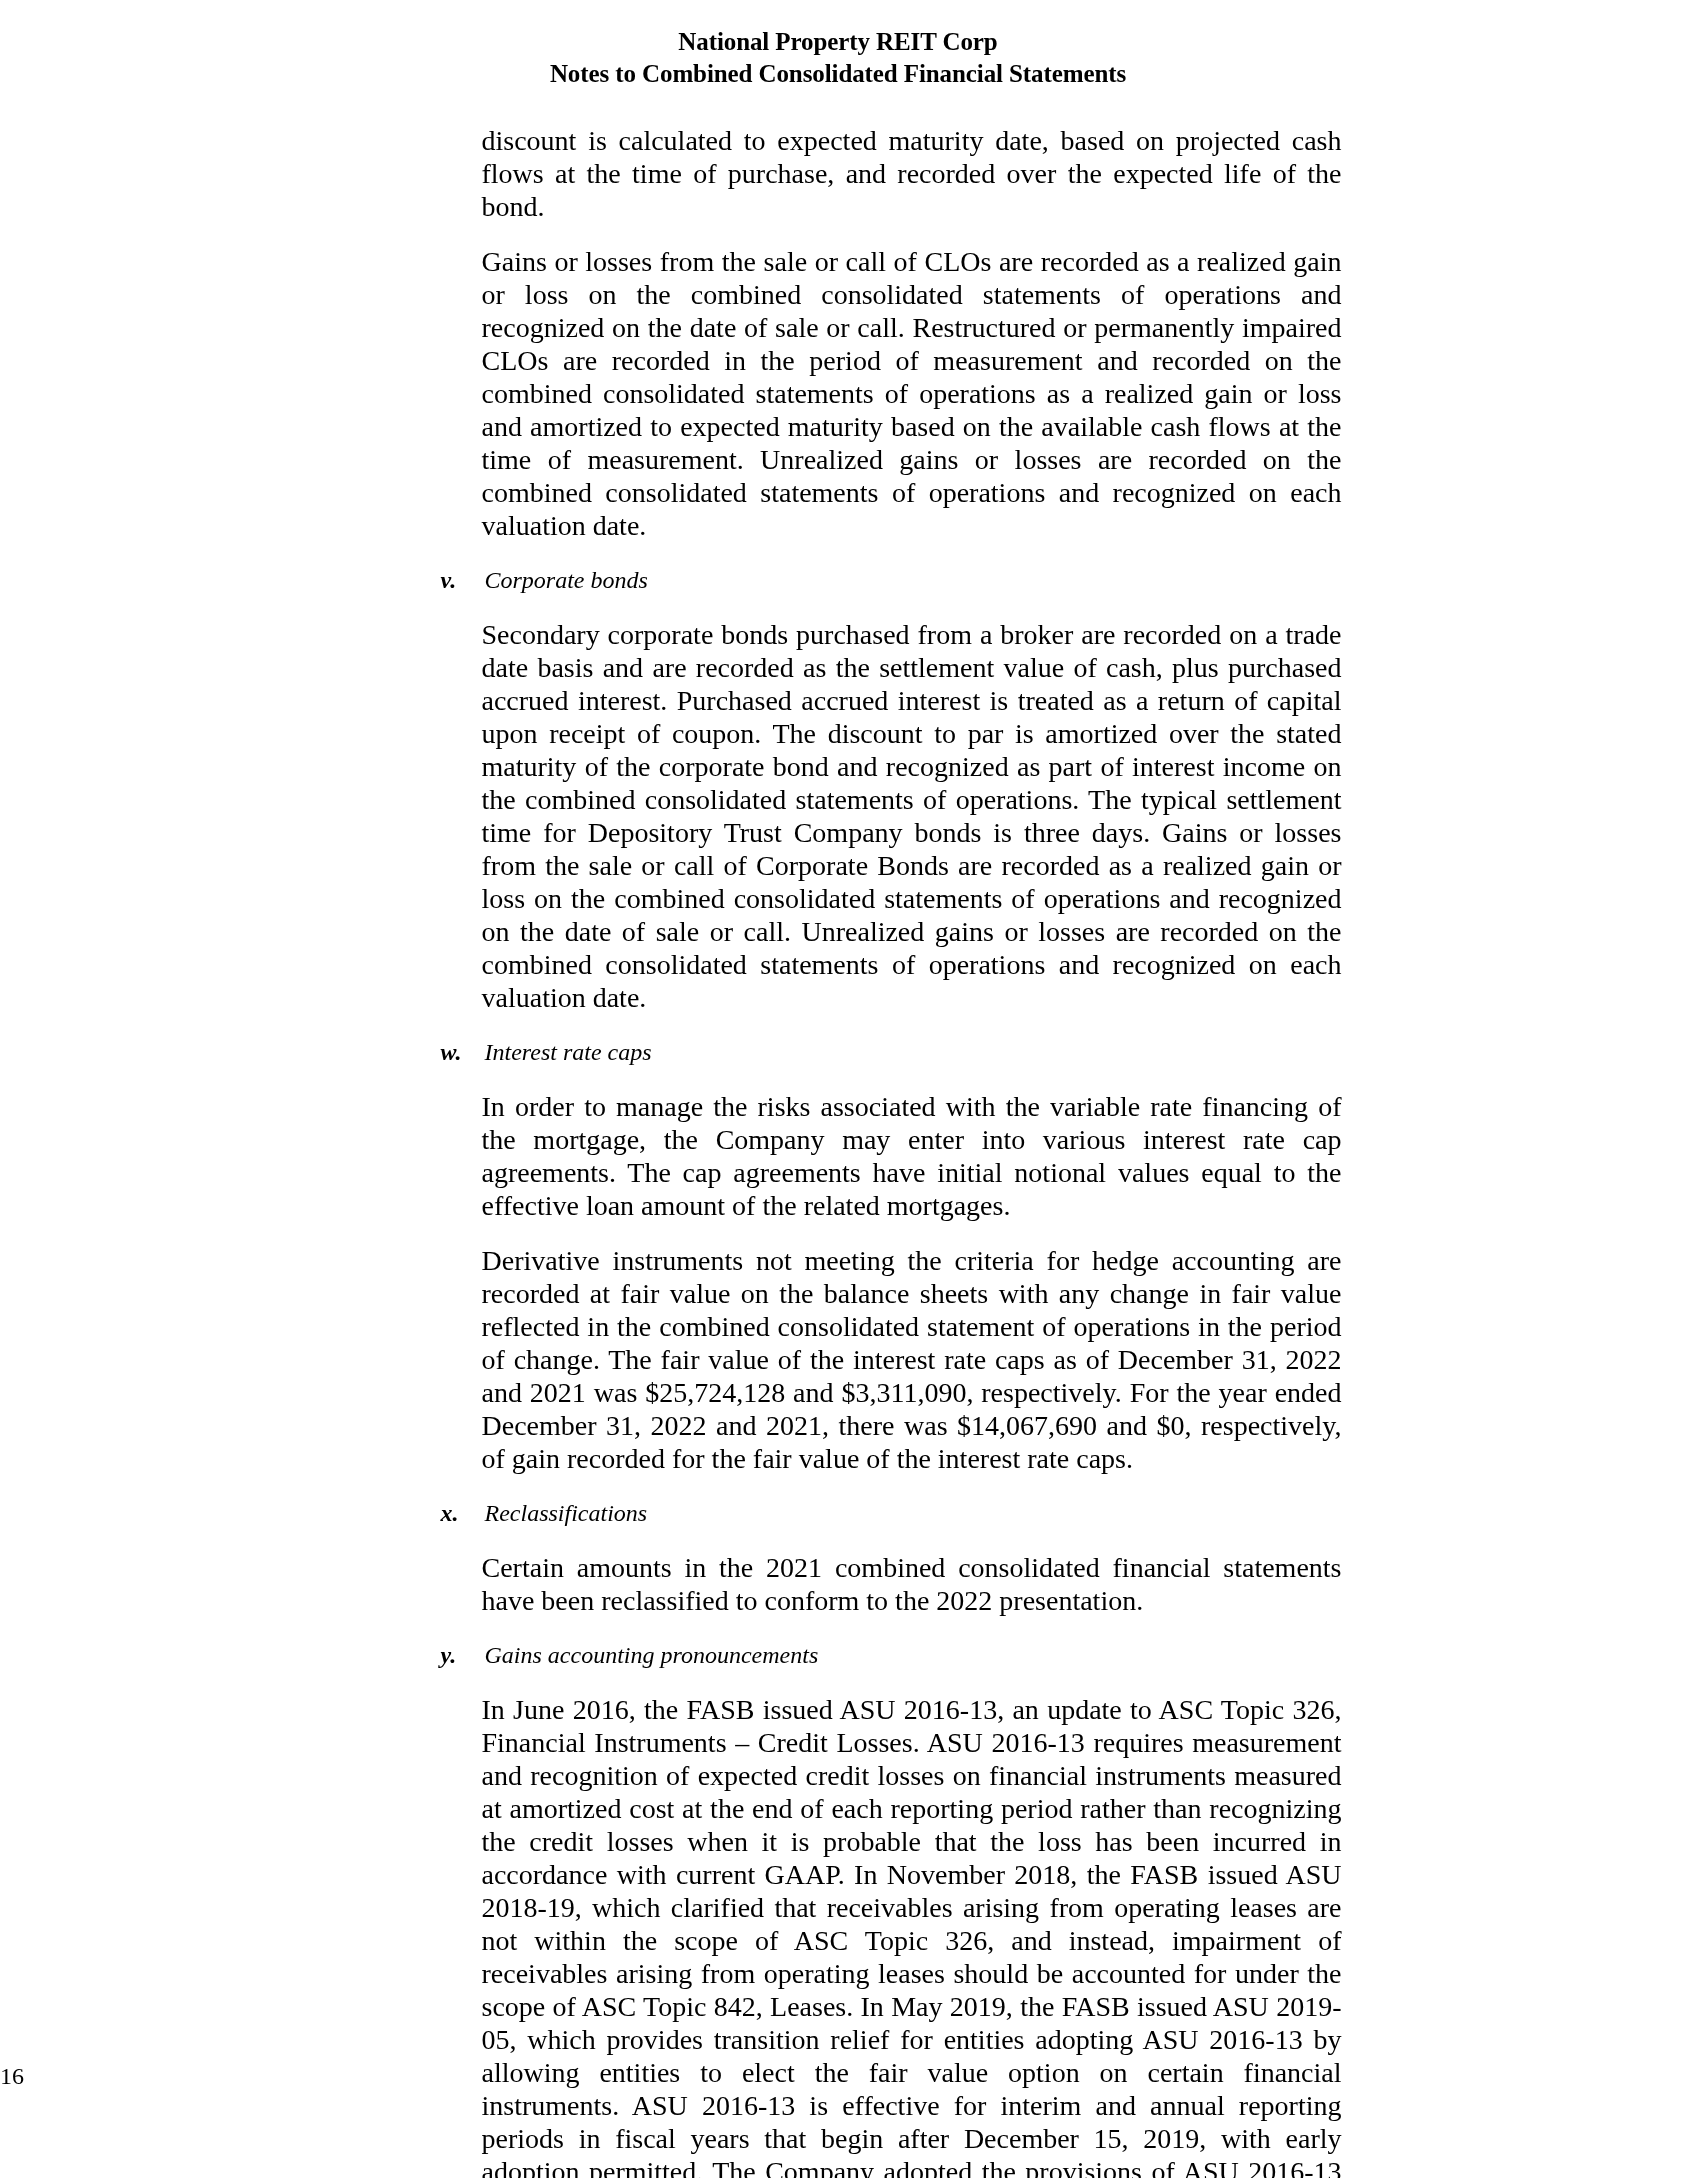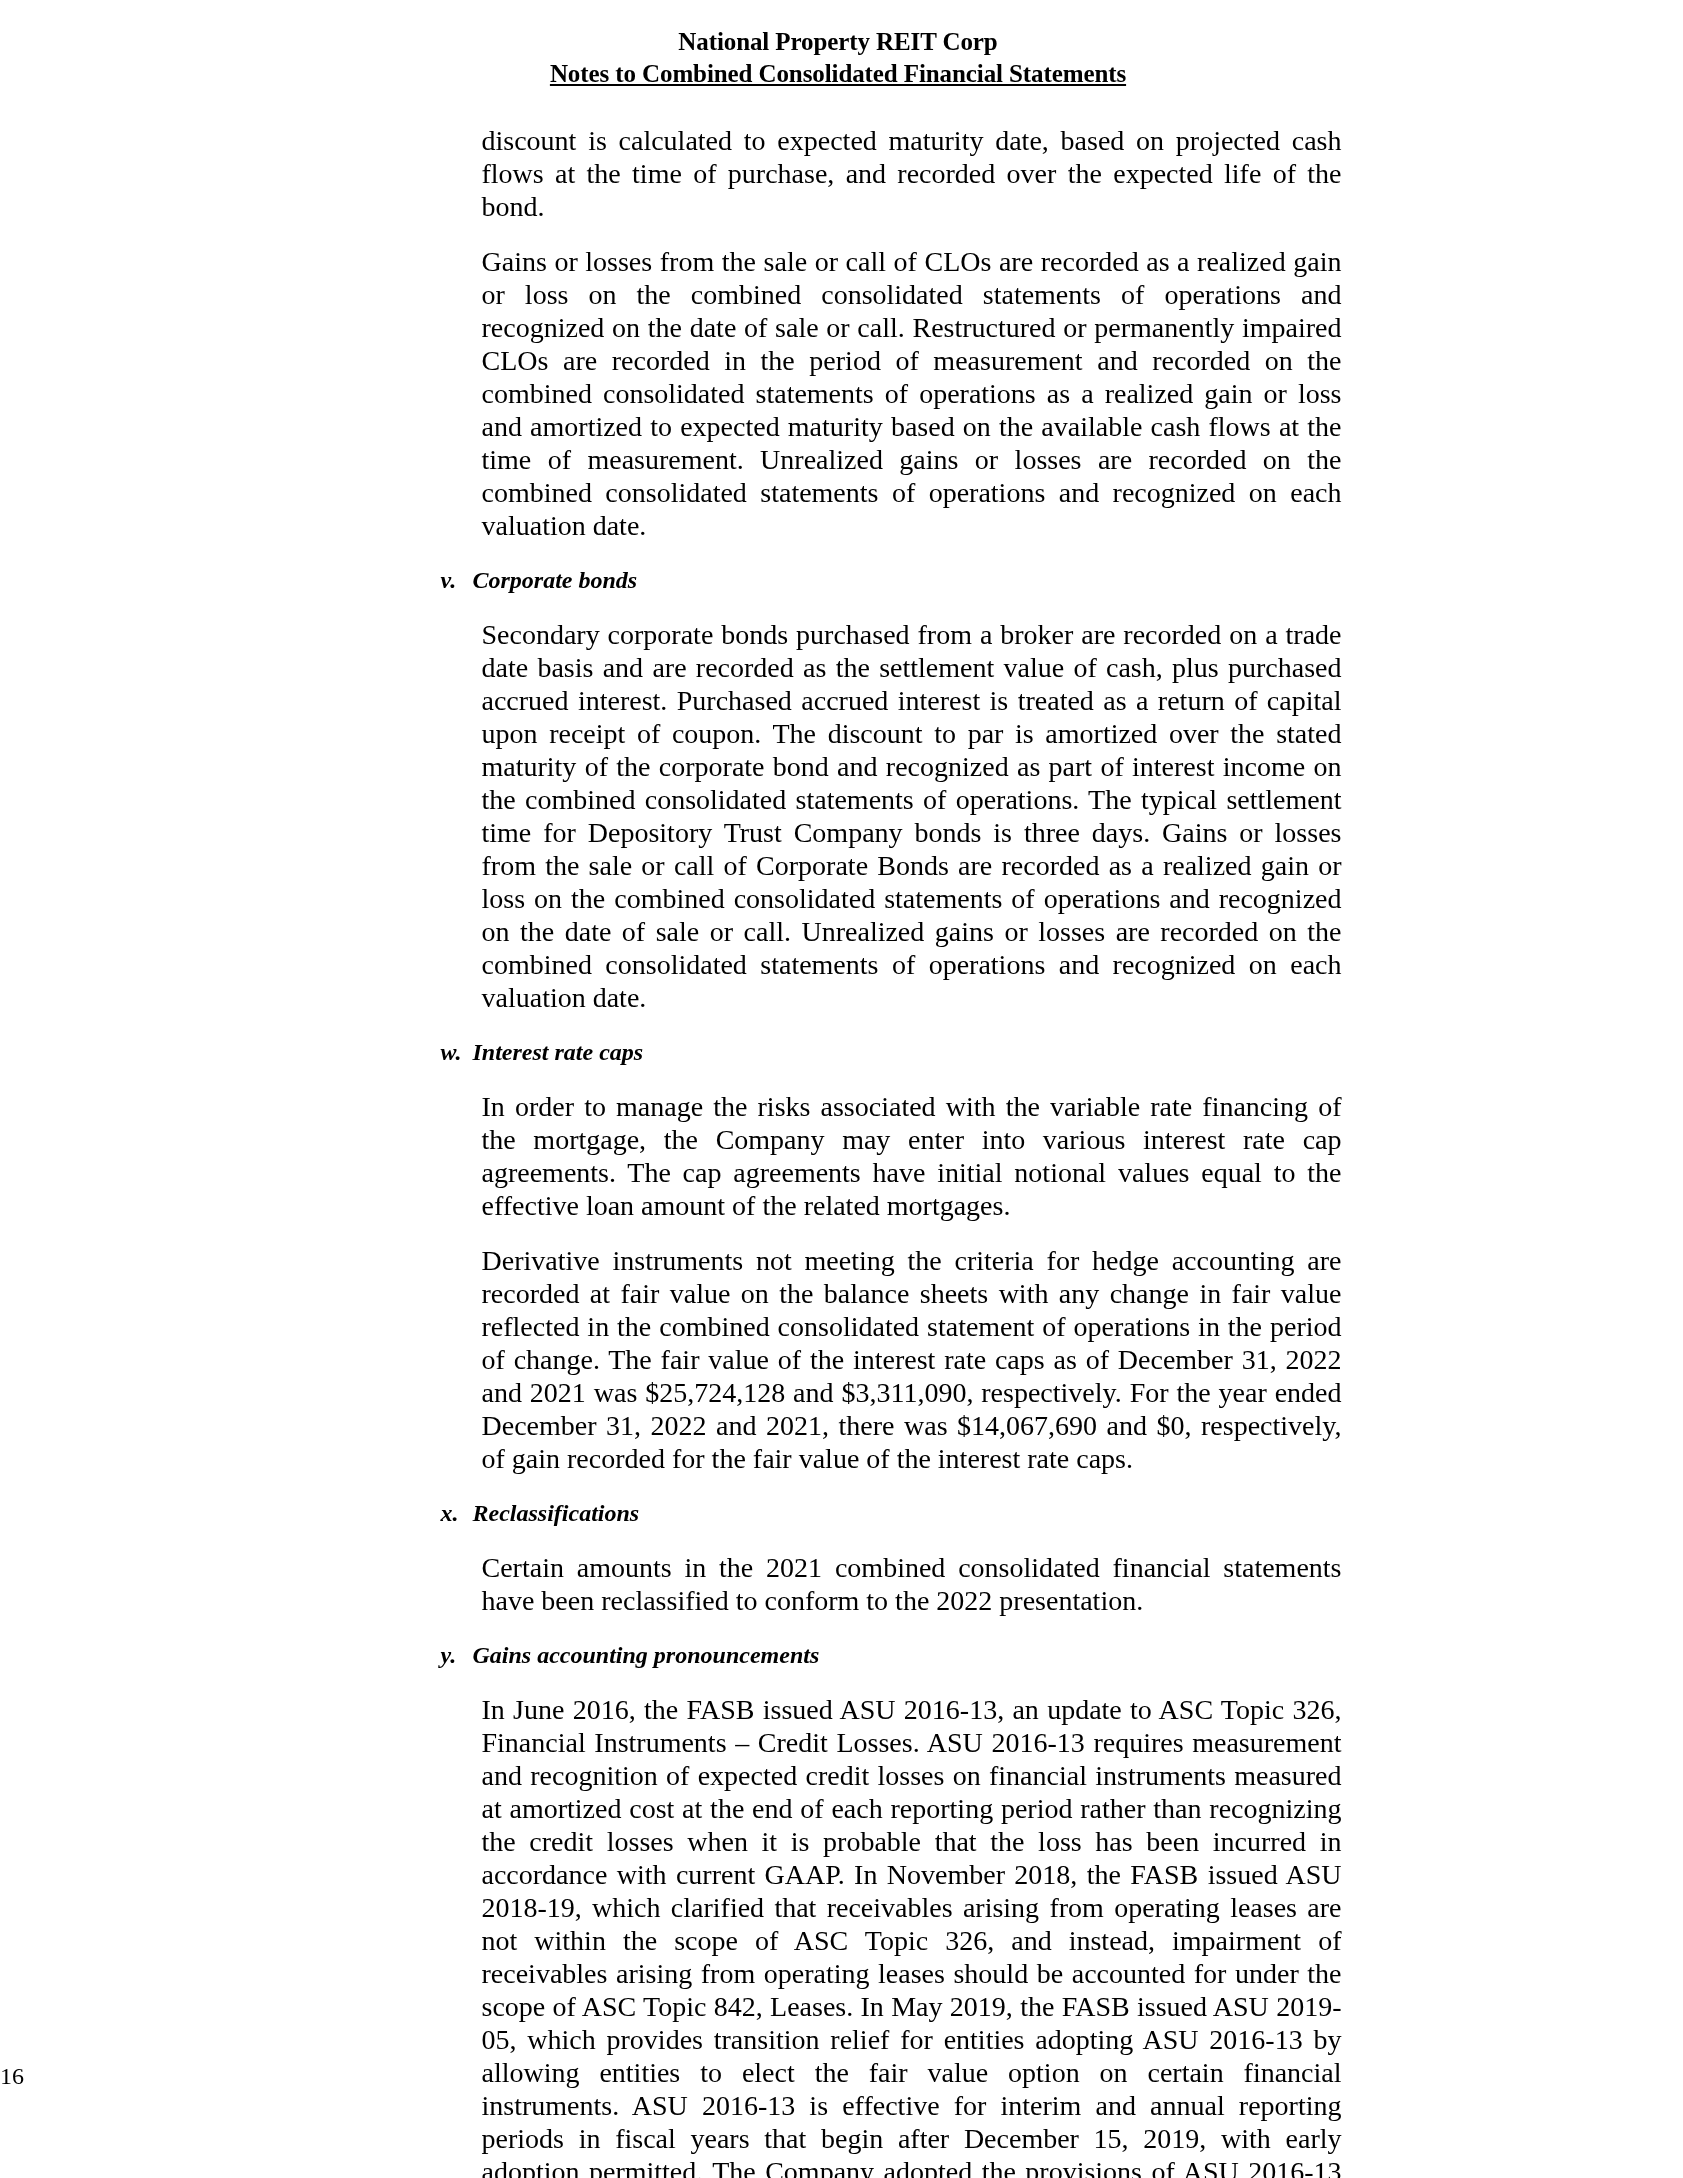--- a/index.html
+++ b/index.html
@@ -25,21 +25,20 @@
   }
   .header {
     text-align: center;
     font-weight: bold;
     font-size: 25px;
     line-height: 32px;
     letter-spacing: -0.1px;
   }
   .header .line2 {
     display: block;
-    text-decoration: underline;
   }
   .content {
     margin: 0 auto;
     width: 1247px;
     padding-left: 0;
     box-sizing: border-box;
   }
   p.body {
     margin: 0 0 22px 0;
     padding-left: 267px;
@@ -64,23 +63,23 @@
     position: absolute;
     left: 226px;
     top: 0;
     font-style: italic;
     font-weight: bold;
     font-size: 24px;
     line-height: 33px;
   }
   .subsec .title {
     display: inline-block;
-    margin-left: 32px;
+    margin-left: 44px;
     font-style: italic;
-    font-weight: bold;
+    font-weight: normal;
     font-size: 24px;
     line-height: 33px;
     white-space: nowrap;
   }
   .footer {
     position: absolute;
     left: 0;
     top: 2061px;
     width: 1683px;
     text-align: left;

